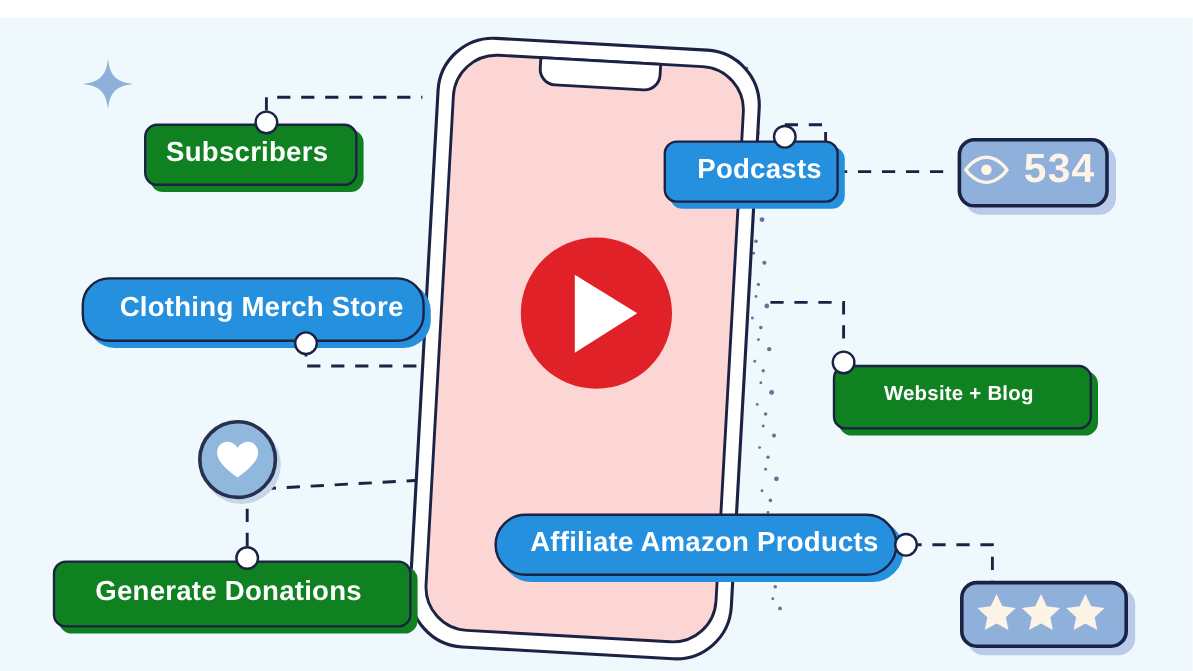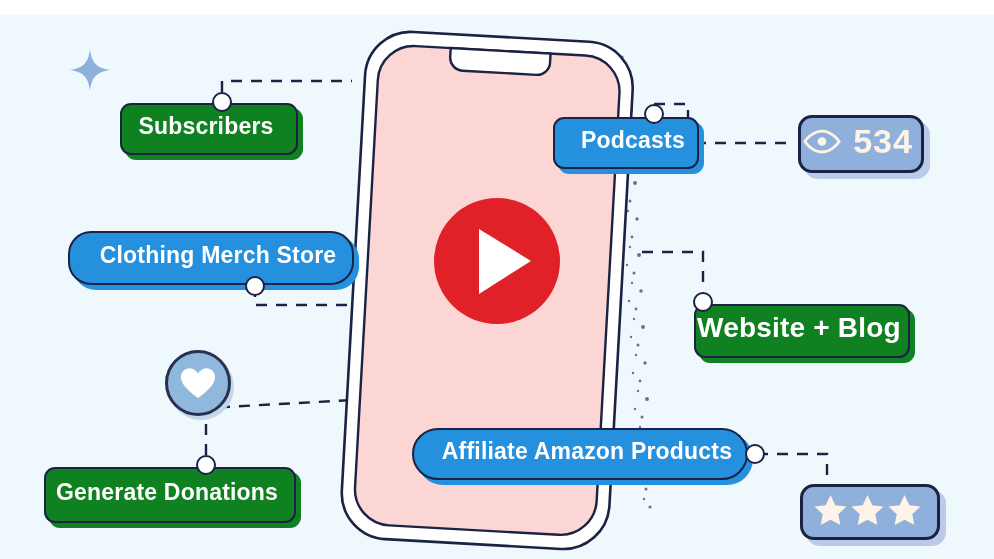--- a/index.html
+++ b/index.html
@@ -211,29 +211,29 @@
   </div>
 
   <div class="pill green" style="left:120px; top:88px; width:178px; height:52px; font-size:23px;">
     <span class="txt">Subscribers</span>
   </div>
 
   <div class="pill blue" style="left:68px; top:216px; width:286px; height:54px; font-size:23px;border-radius:23px;">
     <span class="txt">Clothing Merch Store</span>
   </div>
 
-  <div class="pill green" style="left:44px; top:452px; width:252px; height:56px; font-size:23px;">
+  <div class="pill green" style="left:44px; top:452px; width:299px; height:56px; font-size:23px;">
     <span class="txt">Generate Donations</span>
   </div>
 
   <div class="pill blue" style="left:553px; top:102px; width:146px; height:52px; font-size:23px;">
     <span class="txt">Podcasts</span>
   </div>
 
-  <div class="pill green" style="left:694px; top:289px; width:216px; height:54px; font-size:28px;">
+  <div class="pill green" style="left:694px; top:289px; width:216px; height:54px; font-size:17px;">
     <span class="txt">Website + Blog</span>
   </div>
 
   <div class="pill blue" style="left:412px; top:413px; width:336px; height:52px; font-size:23px;border-radius:26px;">
     <span class="txt">Affiliate Amazon Products</span>
   </div>
 
   <div class="badge" style="left:798px; top:100px; width:126px; height:58px;">
     <div class="inner">
       <svg viewBox="0 0 40 26" width="38" height="25" xmlns="http://www.w3.org/2000/svg">

